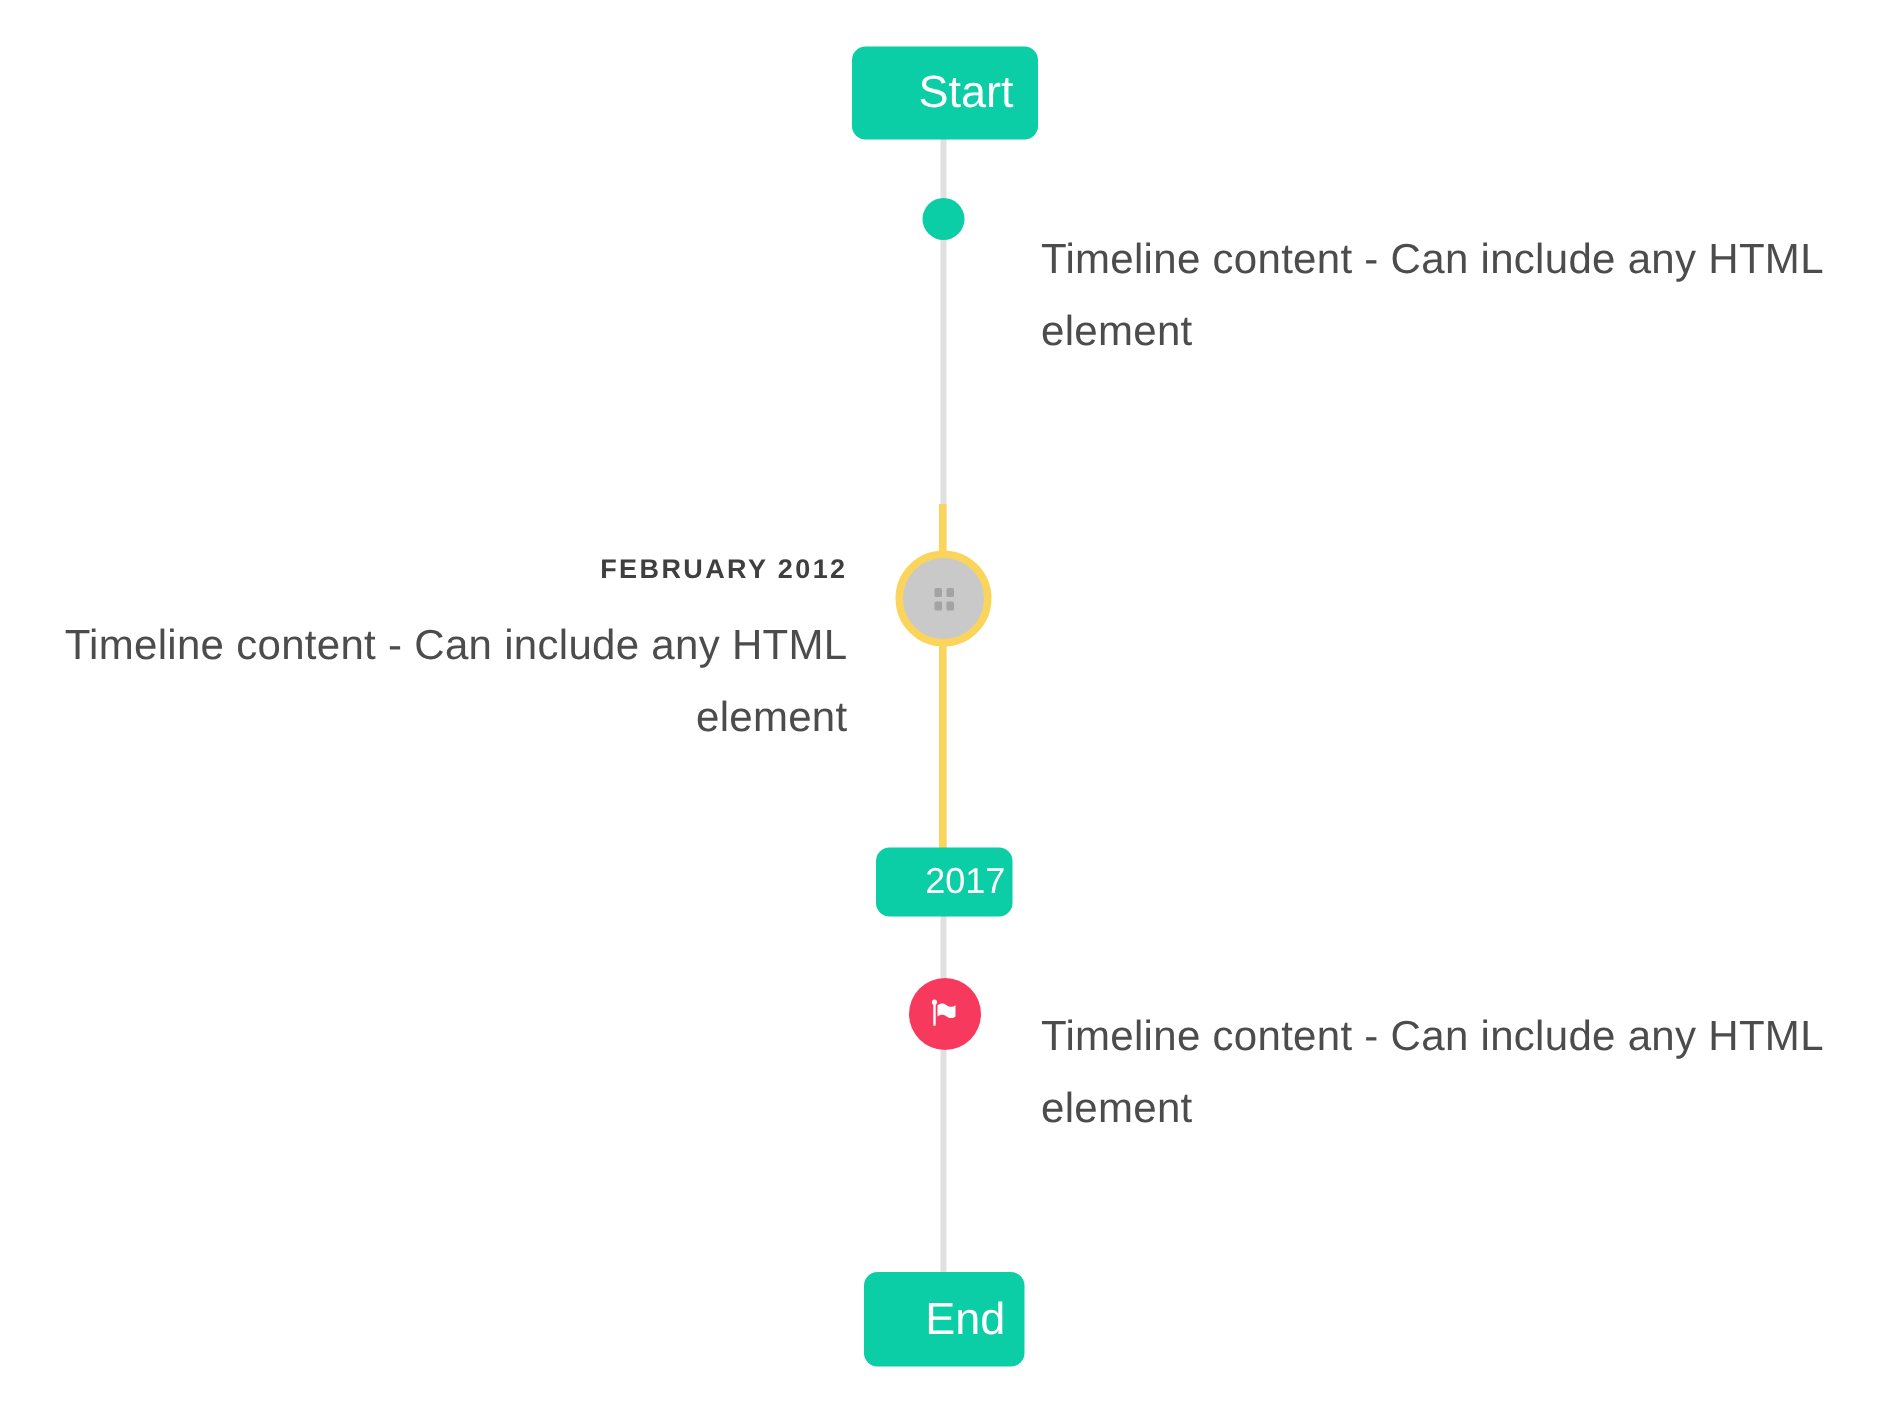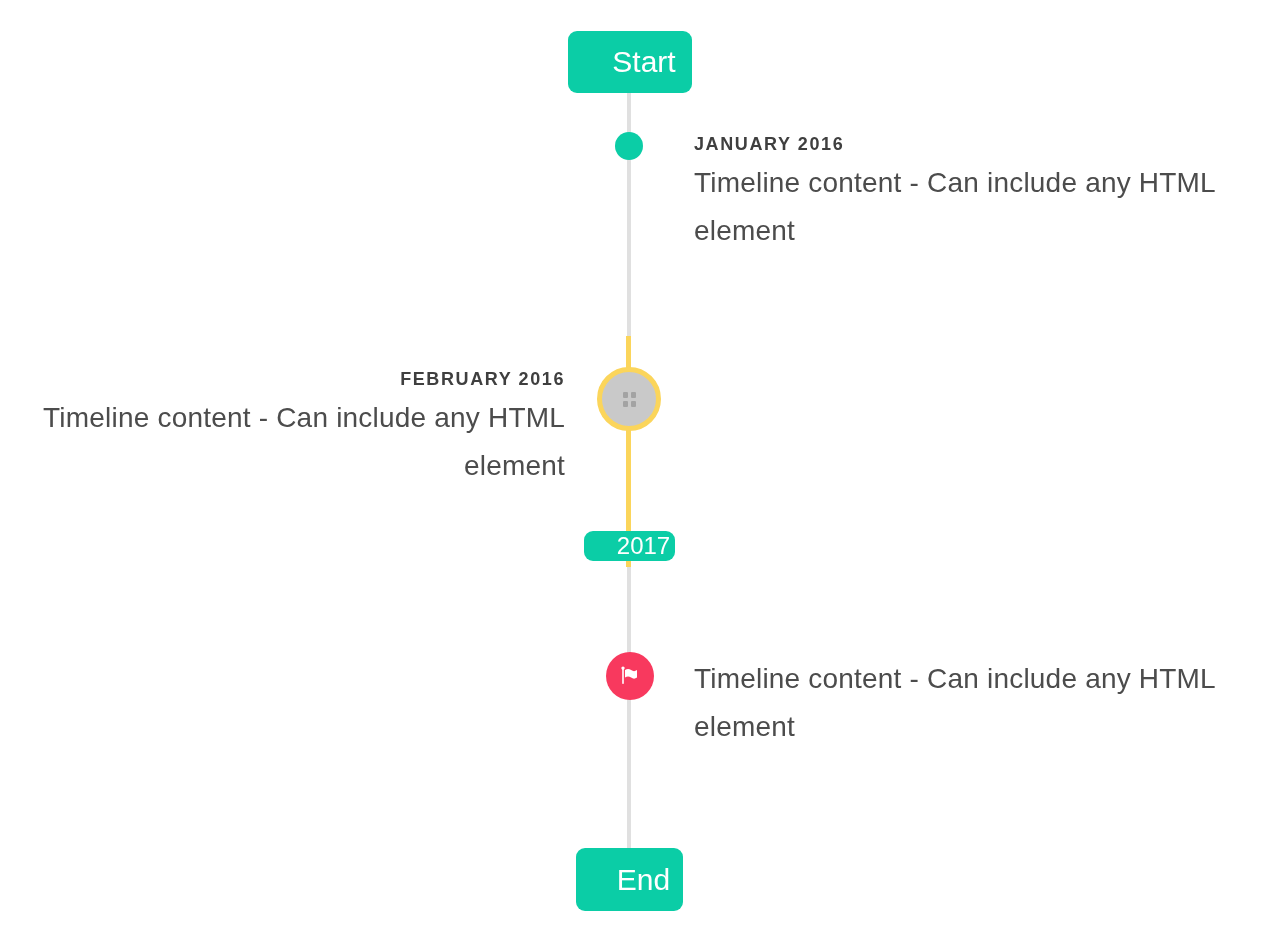--- a/index.html
+++ b/index.html
@@ -26,21 +26,21 @@
   .line-gray{left:627px;top:60px;width:4px;height:820px;background:var(--line-gray);}
   .line-yellow{left:626px;top:336px;width:5px;height:231px;background:var(--accent-yellow);z-index:1;}
   
   .badge{
     position:absolute;z-index:3;
     background:var(--accent-teal);color:#ffffff;
     display:flex;align-items:center;justify-content:center;
     border-radius:9px;font-weight:400;padding-left:28px;
   }
   .badge-start{left:568px;top:31px;width:124px;height:62px;font-size:30px;}
-  .badge-year{left:584px;top:531px;width:91px;height:30px;font-size:24px;}
+  .badge-year{left:584px;top:565px;width:91px;height:46px;font-size:24px;}
   .badge-end{left:576px;top:848px;width:107px;height:63px;font-size:30px;text-align:right;}
   
   .marker{position:absolute;z-index:2;border-radius:50%;display:flex;align-items:center;justify-content:center;}
   .marker-dot{left:615px;top:132px;width:28px;height:28px;background:var(--accent-teal);}
   .marker-circle{
     left:597px;top:367px;width:64px;height:64px;
     background:var(--circle-gray);border:5px solid var(--accent-yellow);
   }
   .marker-flag{left:606px;top:652px;width:48px;height:48px;background:var(--accent-pink);}
   .marker-flag svg{width:24px;height:24px;display:block;}
@@ -52,52 +52,51 @@
   .entry-right{left:694px;text-align:left;}
   .entry-left{left:35px;text-align:right;}
   .entry-jan{top:133px;}
   .entry-feb{top:368px;}
   .entry-mar{top:651px;}
   .entry-title{
     font-size:18px;font-weight:700;letter-spacing:1.6px;
     color:var(--heading-text);line-height:22px;
   }
   .entry-body{
-    margin-top:4px;font-size:28px;line-height:48px;
+    margin-top:16px;font-size:28px;line-height:48px;
     color:var(--body-text);letter-spacing:0.2px;font-weight:400;
   }
 </style>
 </head>
 <body>
 
 <div class="timeline-canvas">
 
   <div class="line line-gray"></div>
   <div class="line line-yellow"></div>
 
   <div class="badge badge-start">
     <span>Start</span>
   </div>
 
   <div class="marker marker-dot"></div>
   <div class="entry entry-right entry-jan">
-    <div class="entry-title">JANUARY 2016</div>
     <div class="entry-body">Timeline content - Can include any HTML element</div>
   </div>
 
   <div class="marker marker-circle">
     <span class="glyph-grid">
       <span></span>
         <span></span>
         <span></span>
         <span></span>
     </span>
   </div>
   <div class="entry entry-left entry-feb">
-    <div class="entry-title">FEBRUARY 2016</div>
+    <div class="entry-title">FEBRUARY 2012</div>
     <div class="entry-body">Timeline content - Can include any HTML element</div>
   </div>
 
   <div class="badge badge-year">
     <span>2017</span>
   </div>
 
   <div class="marker marker-flag">
     <span>
       <svg viewBox="0 0 24 24" aria-hidden="true">

